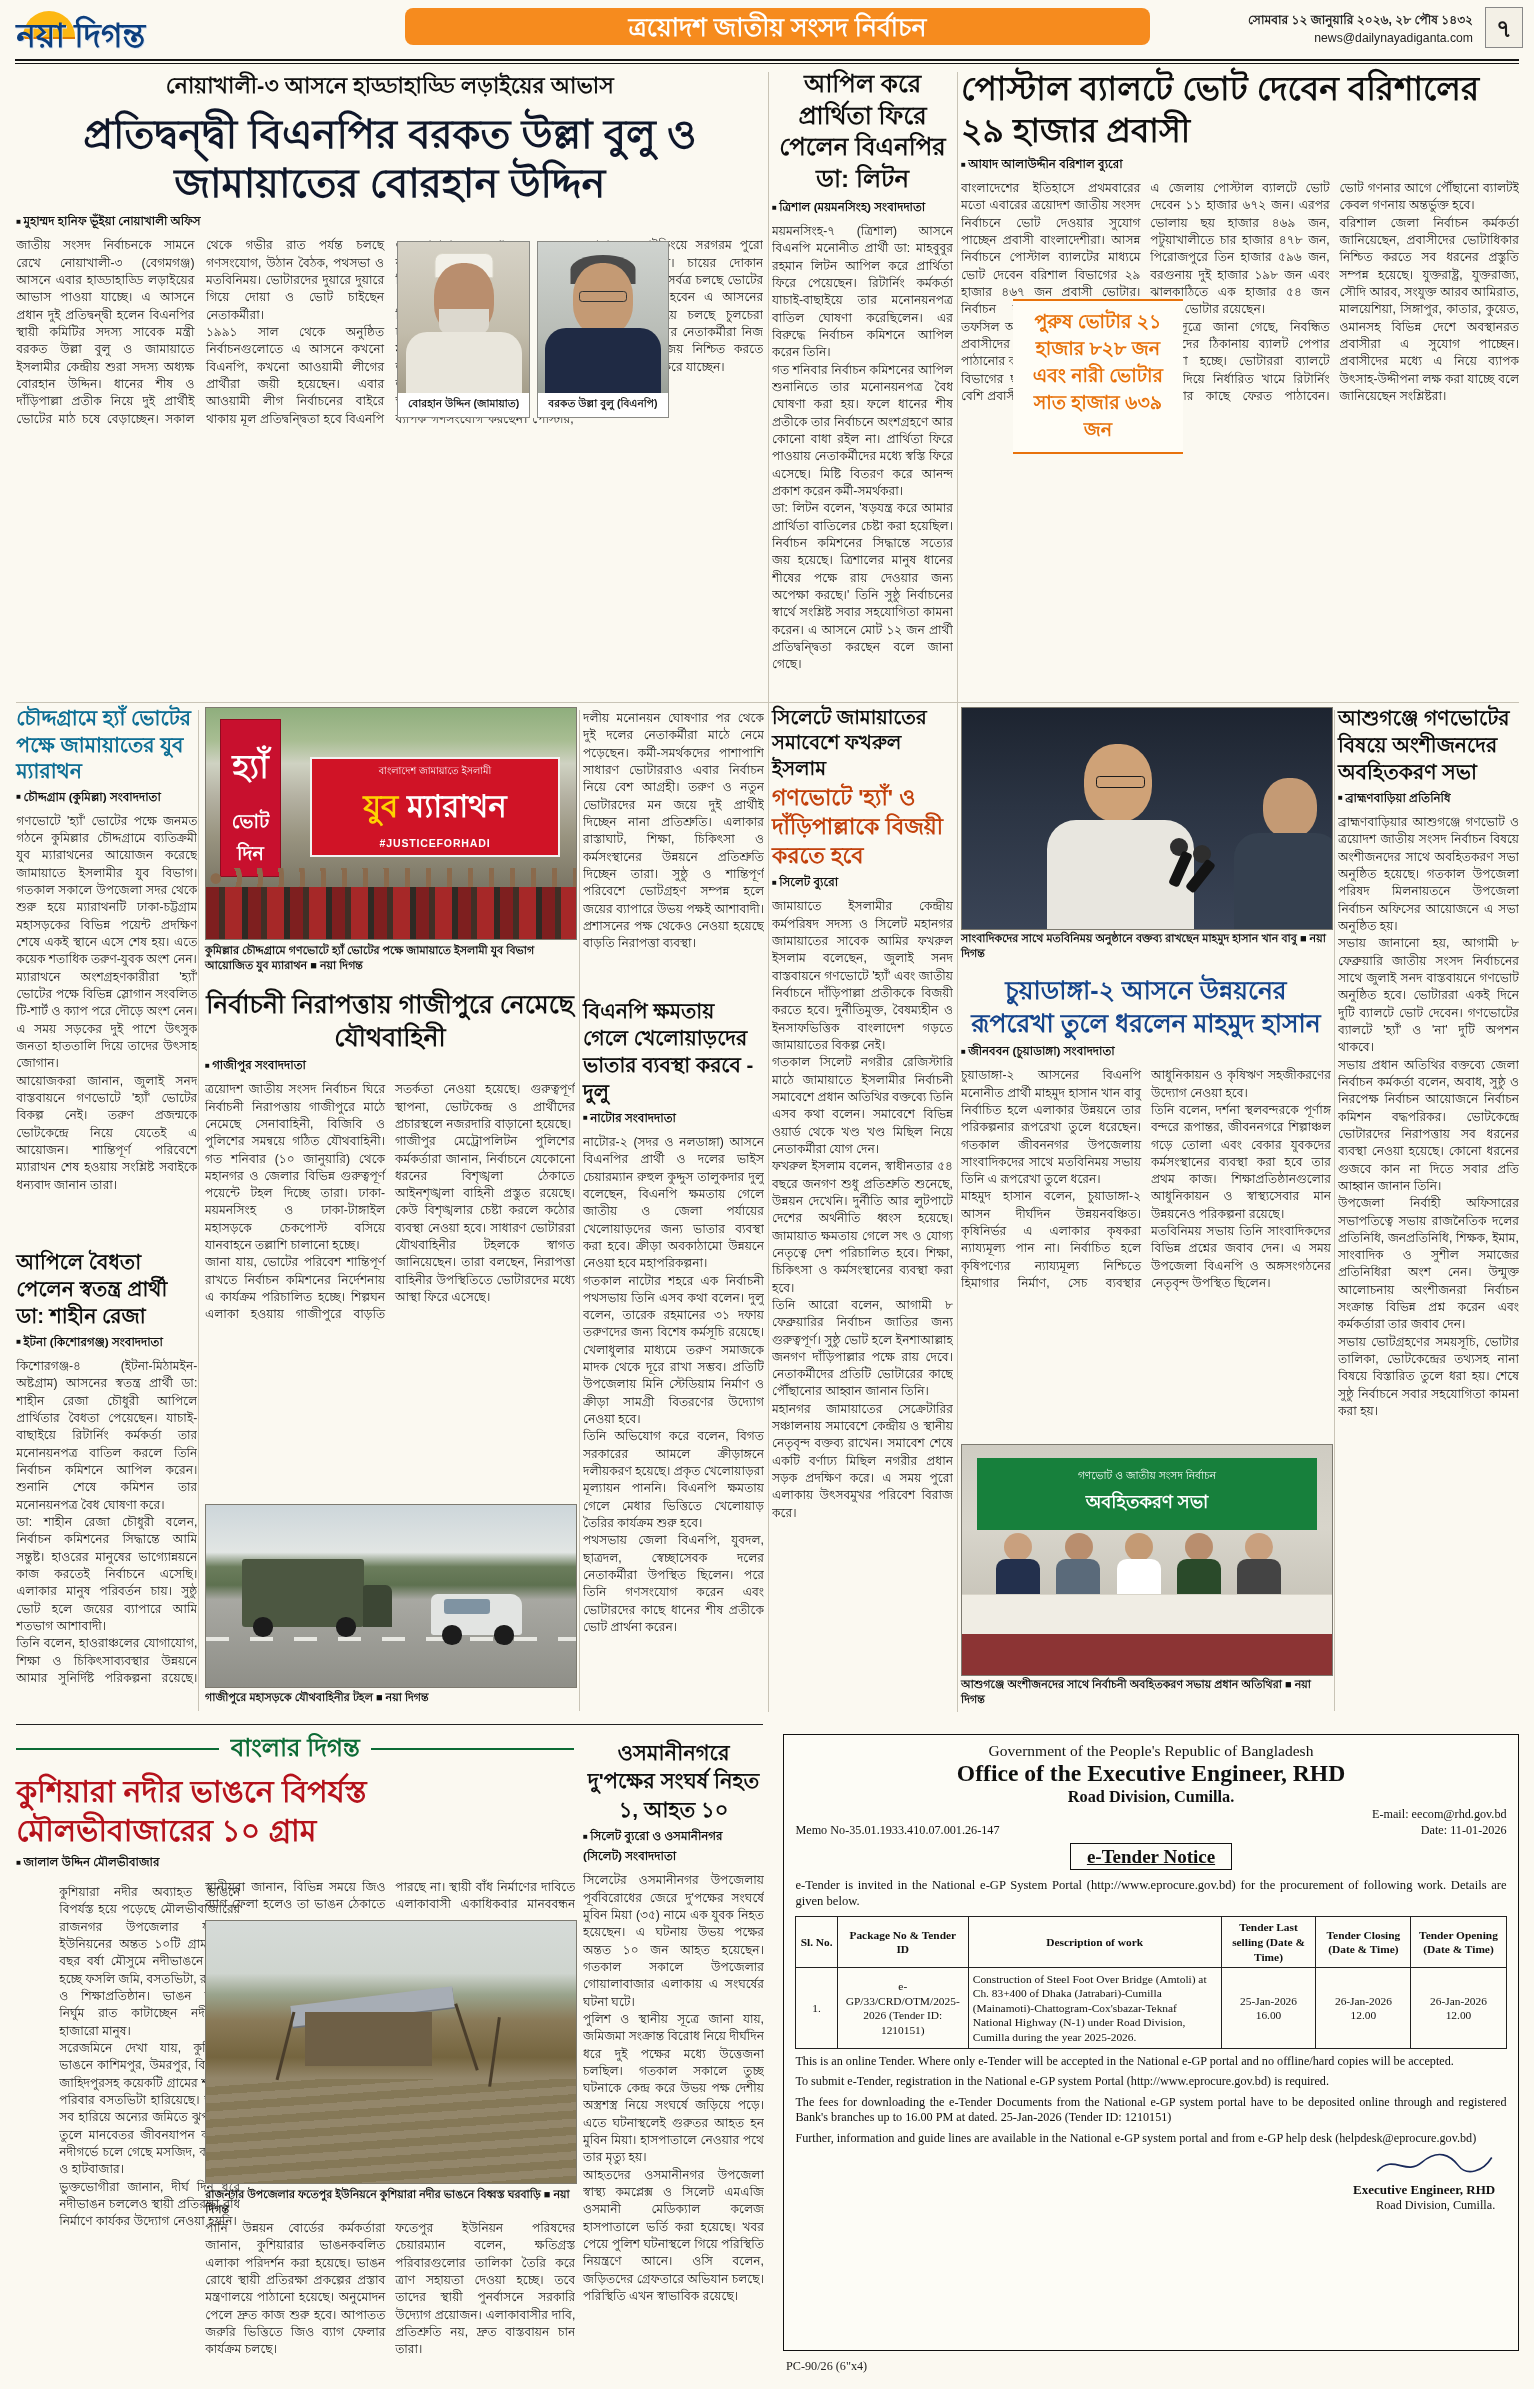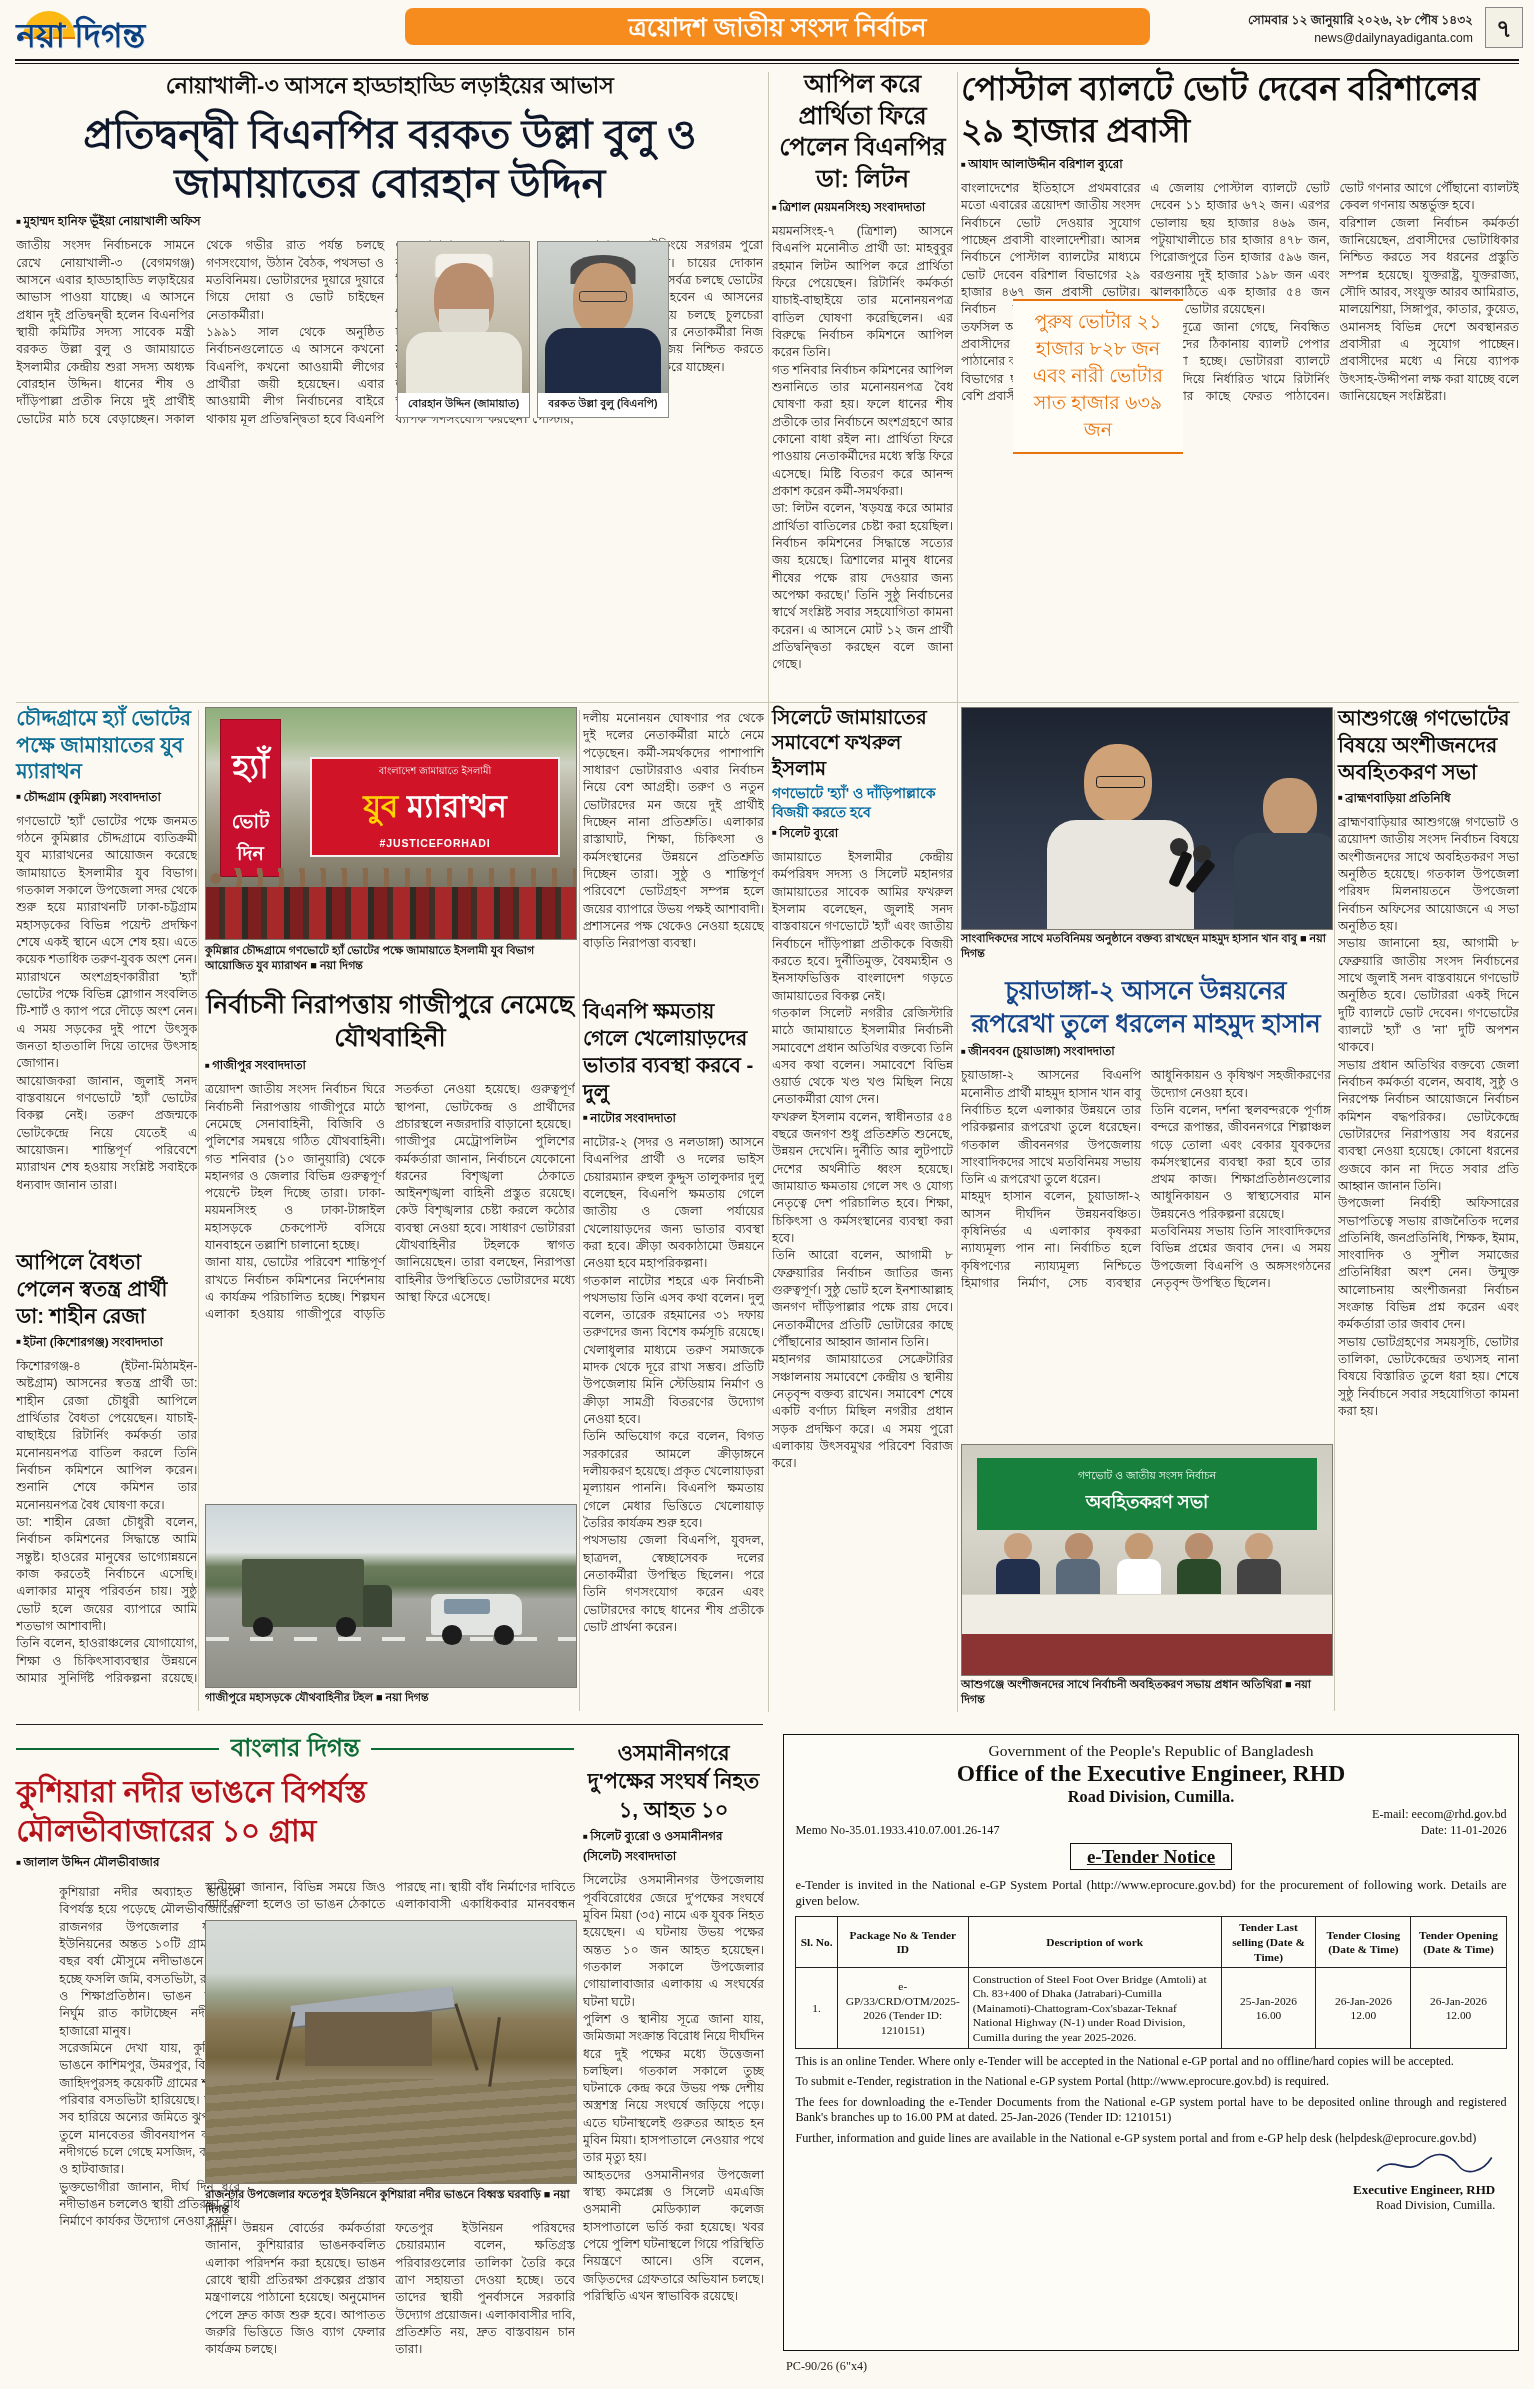--- a/index.html
+++ b/index.html
@@ -28,21 +28,21 @@
   .caption{font-size:11px;font-weight:700;line-height:1.35;color:#111;}
   .photo{border:0.8px solid #7d7a70;overflow:hidden;background:#cfccc2;}
   
   .h-a1{font-size:40px;line-height:1.22;font-weight:800;color:#0f172a;text-align:center;margin:0 0 4.9px;}
   .h-a2{font-size:24.4px;line-height:1.3;font-weight:800;text-align:center;color:#0f0f0f;margin:0 0 3.3px;}
   .h-a3{font-size:33px;line-height:1.27;font-weight:800;color:#0f0f0f;margin:0 0 3.3px;}
   .h-a4{font-size:20.4px;line-height:1.3;font-weight:800;color:#0e6e94;margin:0 0 3.3px;}
   .h-sm{font-size:20.4px;line-height:1.32;font-weight:800;color:#0f0f0f;margin:0 0 3.3px;}
   .h-a5{font-size:25px;line-height:1.3;font-weight:800;text-align:center;color:#0f0f0f;margin:0 0 3.3px;}
   .h-a7a{font-size:19.5px;line-height:1.3;font-weight:800;color:#0f0f0f;margin:0 0 1.6px;}
-  .h-a7b{font-size:14px;line-height:1.3;font-weight:800;color:#0369a1;margin:3.3px 0 3.3px;}
+  .h-a7b{font-size:22px;line-height:1.3;font-weight:800;color:#c2410c;margin:3.3px 0 3.3px;}
   .h-a8{font-size:25px;line-height:1.3;font-weight:800;color:#16458c;text-align:center;margin:0 0 3.3px;}
   .h-a11{width:376px;font-size:30px;line-height:1.3;font-weight:800;color:#b5121b;margin:0;}
   .h-a12{font-size:21px;line-height:1.35;font-weight:800;text-align:center;color:#0f0f0f;margin:0 0 3.3px;}
   
   .vr{position:absolute;width:0.8px;background:#c9c4b6;}
   .hr{position:absolute;height:0.8px;background:#c9c4b6;}
   
   #a1-photos{position:absolute;left:381px;top:173px;width:272px;display:flex;gap:6.5px;background:#fbf9f1;}
   .portrait{width:132px;border:0.8px solid #8a8a85;background:#fff;}
   .portrait .pic{height:151px;position:relative;overflow:hidden;}
@@ -104,21 +104,21 @@
   
   #river-photo{position:absolute;left:189px;top:148px;width:370px;height:262px;background:linear-gradient(180deg,#d6dbd8 0%,#cfd5cf 20%,#9aa48d 28%,#8a7a58 38%,#75653f 52%,#93866a 60%,#887b5f 100%);}
   .r-water{position:absolute;left:0;bottom:0;width:100%;height:104px;background:repeating-linear-gradient(176deg,#93866a 0 8.1px,#857857 8.1px 16.3px);}
   .r-roof{position:absolute;left:85px;top:75px;width:163px;height:21px;background:#a7adb5;transform:rotate(-7deg);box-shadow:0 1.6px 0 #6d7177;}
   .r-wall{position:absolute;left:99px;top:91px;width:127px;height:54px;background:#6e5f46;}
   .r-stick{position:absolute;width:3.3px;height:70px;background:#4a3e2c;}
   .rs1{left:78px;top:90px;transform:rotate(14deg);}
   .rs2{left:259px;top:81px;transform:rotate(-18deg);}
   .rs3{left:287px;top:96px;transform:rotate(8deg);}
   
-  #a3-highlight{position:absolute;left:52px;top:231px;width:160px;background:#fffdf6;border-top:2.4px solid #e8720c;border-bottom:2.4px solid #e8720c;color:#e8720c;font-size:19px;font-weight:400;text-align:center;line-height:1.42;padding:8.1px 4.9px;}
+  #a3-highlight{position:absolute;left:52px;top:231px;width:160px;background:#fffdf6;border-top:2.4px solid #e8720c;border-bottom:2.4px solid #e8720c;color:#e8720c;font-size:19px;font-weight:700;text-align:center;line-height:1.42;padding:8.1px 4.9px;}
   
   #section-banner{left:16.3px;top:1732px;width:558px;height:34px;display:flex;align-items:center;gap:11.4px;}
   #section-banner .line{flex:1;border-top:2.4px solid #0c6b35;}
   #section-banner .txt{font-size:24.4px;font-weight:800;color:#0c6b35;}
   .rule-bottom{left:16.3px;top:1724px;width:747px;height:0;border-top:1.6px solid #222;}
   
   #tender{left:783px;top:1734px;width:736px;height:617px;border:1.6px solid #111;background:#fdfcf6;padding:6.5px 11.4px;box-sizing:border-box;font-family:"Liberation Serif",serif;color:#101010;overflow:hidden;}
   .t-govt{text-align:center;font-size:15.5px;}
   .t-office{text-align:center;font-size:23.6px;font-weight:700;line-height:1.15;}
   .t-div{text-align:center;font-size:16.3px;font-weight:700;}

